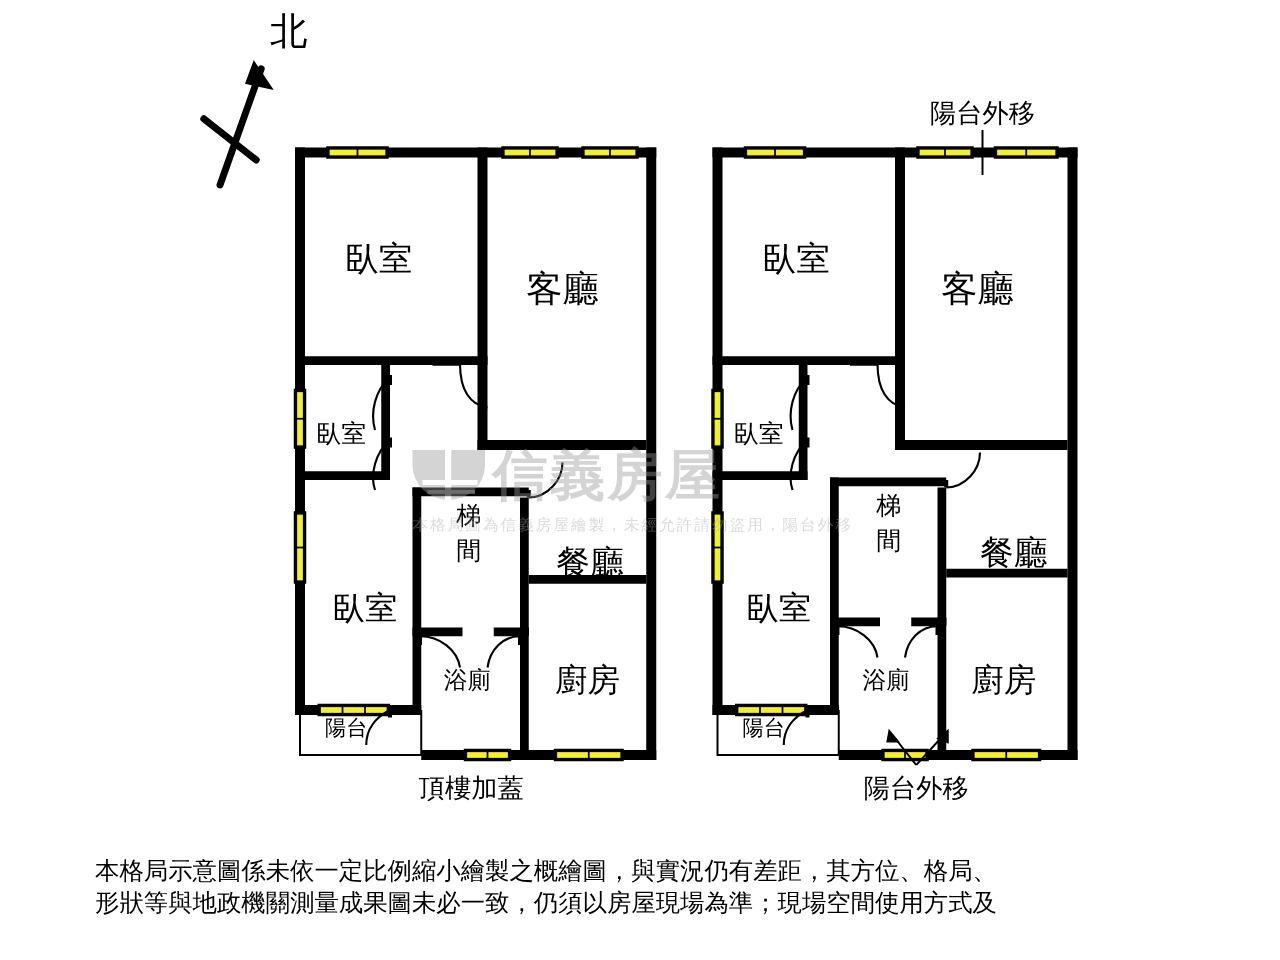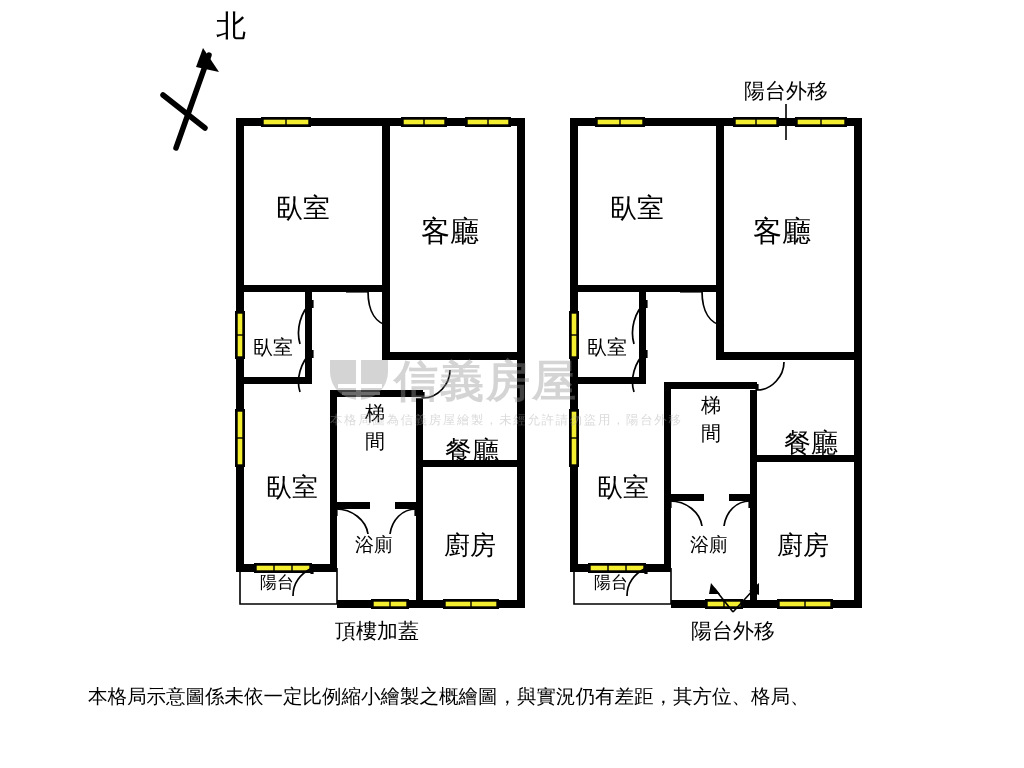--- a/index.html
+++ b/index.html
@@ -96,21 +96,21 @@
   #wm-fine {
     font-family: "DejaVu Sans", "Liberation Sans", sans-serif;
     font-size: 12.5px;
     color: #a9a9a9;
     letter-spacing: 1.6px;
     white-space: nowrap;
     margin-top: 4px;
   }
   #disclaimer {
     position: absolute;
-    left: 88px;
+    left: 76px;
     top: 684px;
     width: 852px;
     font-family: "DejaVu Sans", "Liberation Sans", sans-serif;
     font-size: 19.5px;
     line-height: 25.5px;
     color: #000000;
     letter-spacing: 0px;
   }
   #disclaimer div { white-space: nowrap; }
 </style>
@@ -367,15 +367,16 @@
         <div class="lobe" style="left:8px; top:30px; width:44px; height:4px; background:#ffffff;"></div>
         <div class="lobe" style="left:12px; top:38px; width:38px; height:3px; background:#ffffff;"></div>
       </div>
       <div id="wm-text">信義房屋</div>
     </div>
     <div id="wm-fine">本格局圖為信義房屋繪製，未經允許請勿盜用，陽台外移</div>
   </div>
 
   <div id="disclaimer">
     <div>本格局示意圖係未依一定比例縮小繪製之概繪圖，與實況仍有差距，其方位、格局、</div>
+    <div>形狀等與地政機關測量成果圖未必一致，仍須以房屋現場為準；現場空間使用方式及</div>
   </div>
 
 </div>
 
 </body></html>

